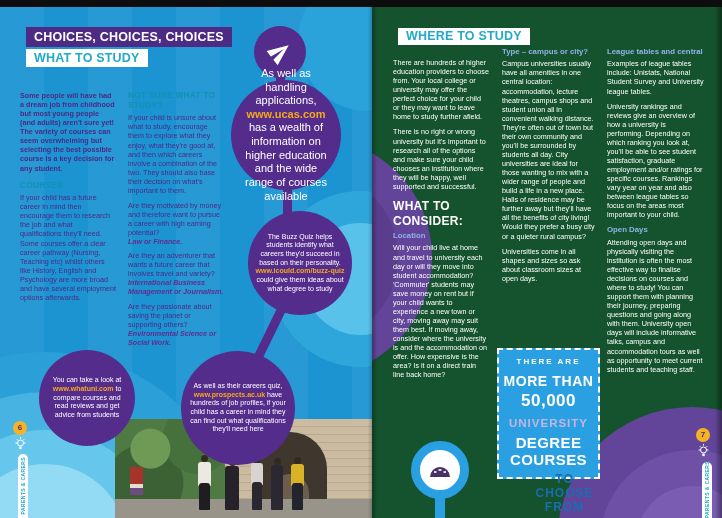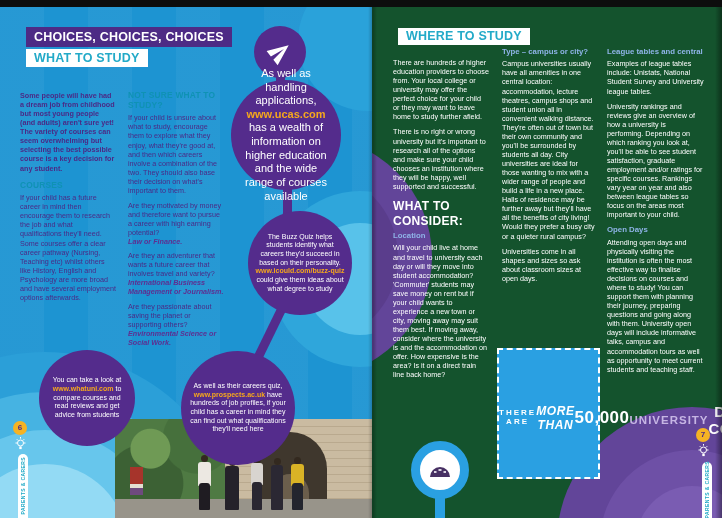--- a/index.html
+++ b/index.html
@@ -29,24 +29,24 @@
   .body-r p{margin:0 0 6px;}
   .h-blue{font-weight:bold;font-size:7.8px;line-height:1.2;color:#8fb4e8;margin:0 0 3px;}
   .consider{font-weight:bold;font-size:12px;color:#fff;letter-spacing:.3px;margin:8px 0 2px;}
   
   .bubble{background:#542c8c;border-radius:50%;display:flex;align-items:center;justify-content:center;
           text-align:center;z-index:3;}
   .binner{font-size:11px;line-height:1.24;color:#fff;padding:9px;}
   .link{color:#f6a81c;font-weight:bold;}
   .stem{background:#542c8c;z-index:2;}
   
-  .statbox{background:#2aa0e2;border:2px dashed #fff;z-index:3;display:flex;flex-direction:row;
+  .statbox{background:#2aa0e2;border:2px dashed #fff;z-index:3;display:flex;flex-direction:column;
            align-items:center;justify-content:flex-start;padding-top:7px;color:#fff;font-weight:bold;text-align:center;}
   .s1{font-size:8px;letter-spacing:2px;}
-  .s2{font-size:12px;letter-spacing:.6px;margin-top:1px;font-style:italic;}
+  .s2{font-size:14px;letter-spacing:.6px;margin-top:7px;}
   .s3{font-size:17px;letter-spacing:.5px;margin-top:2px;}
   .s4{font-size:11.5px;letter-spacing:1px;color:#c6b5e4;margin-top:6px;}
   .s5{font-size:15px;letter-spacing:.4px;margin-top:5px;}
   .s6{font-size:12px;letter-spacing:1px;color:#1b6cb4;margin-top:4px;margin-left:32px;}
   .caps{display:flex;gap:5px;margin-top:5px;}
   
   .badge{width:14px;height:14px;border-radius:50%;background:#f5b324;color:#4b2a86;font-weight:bold;
          font-size:8px;line-height:14px;text-align:center;z-index:6;}
   .strip{background:#fff;border-radius:5px 5px 0 0;z-index:6;display:flex;align-items:center;justify-content:center;}
   .vlabel{writing-mode:vertical-rl;transform:rotate(180deg);font-weight:bold;font-size:5px;

